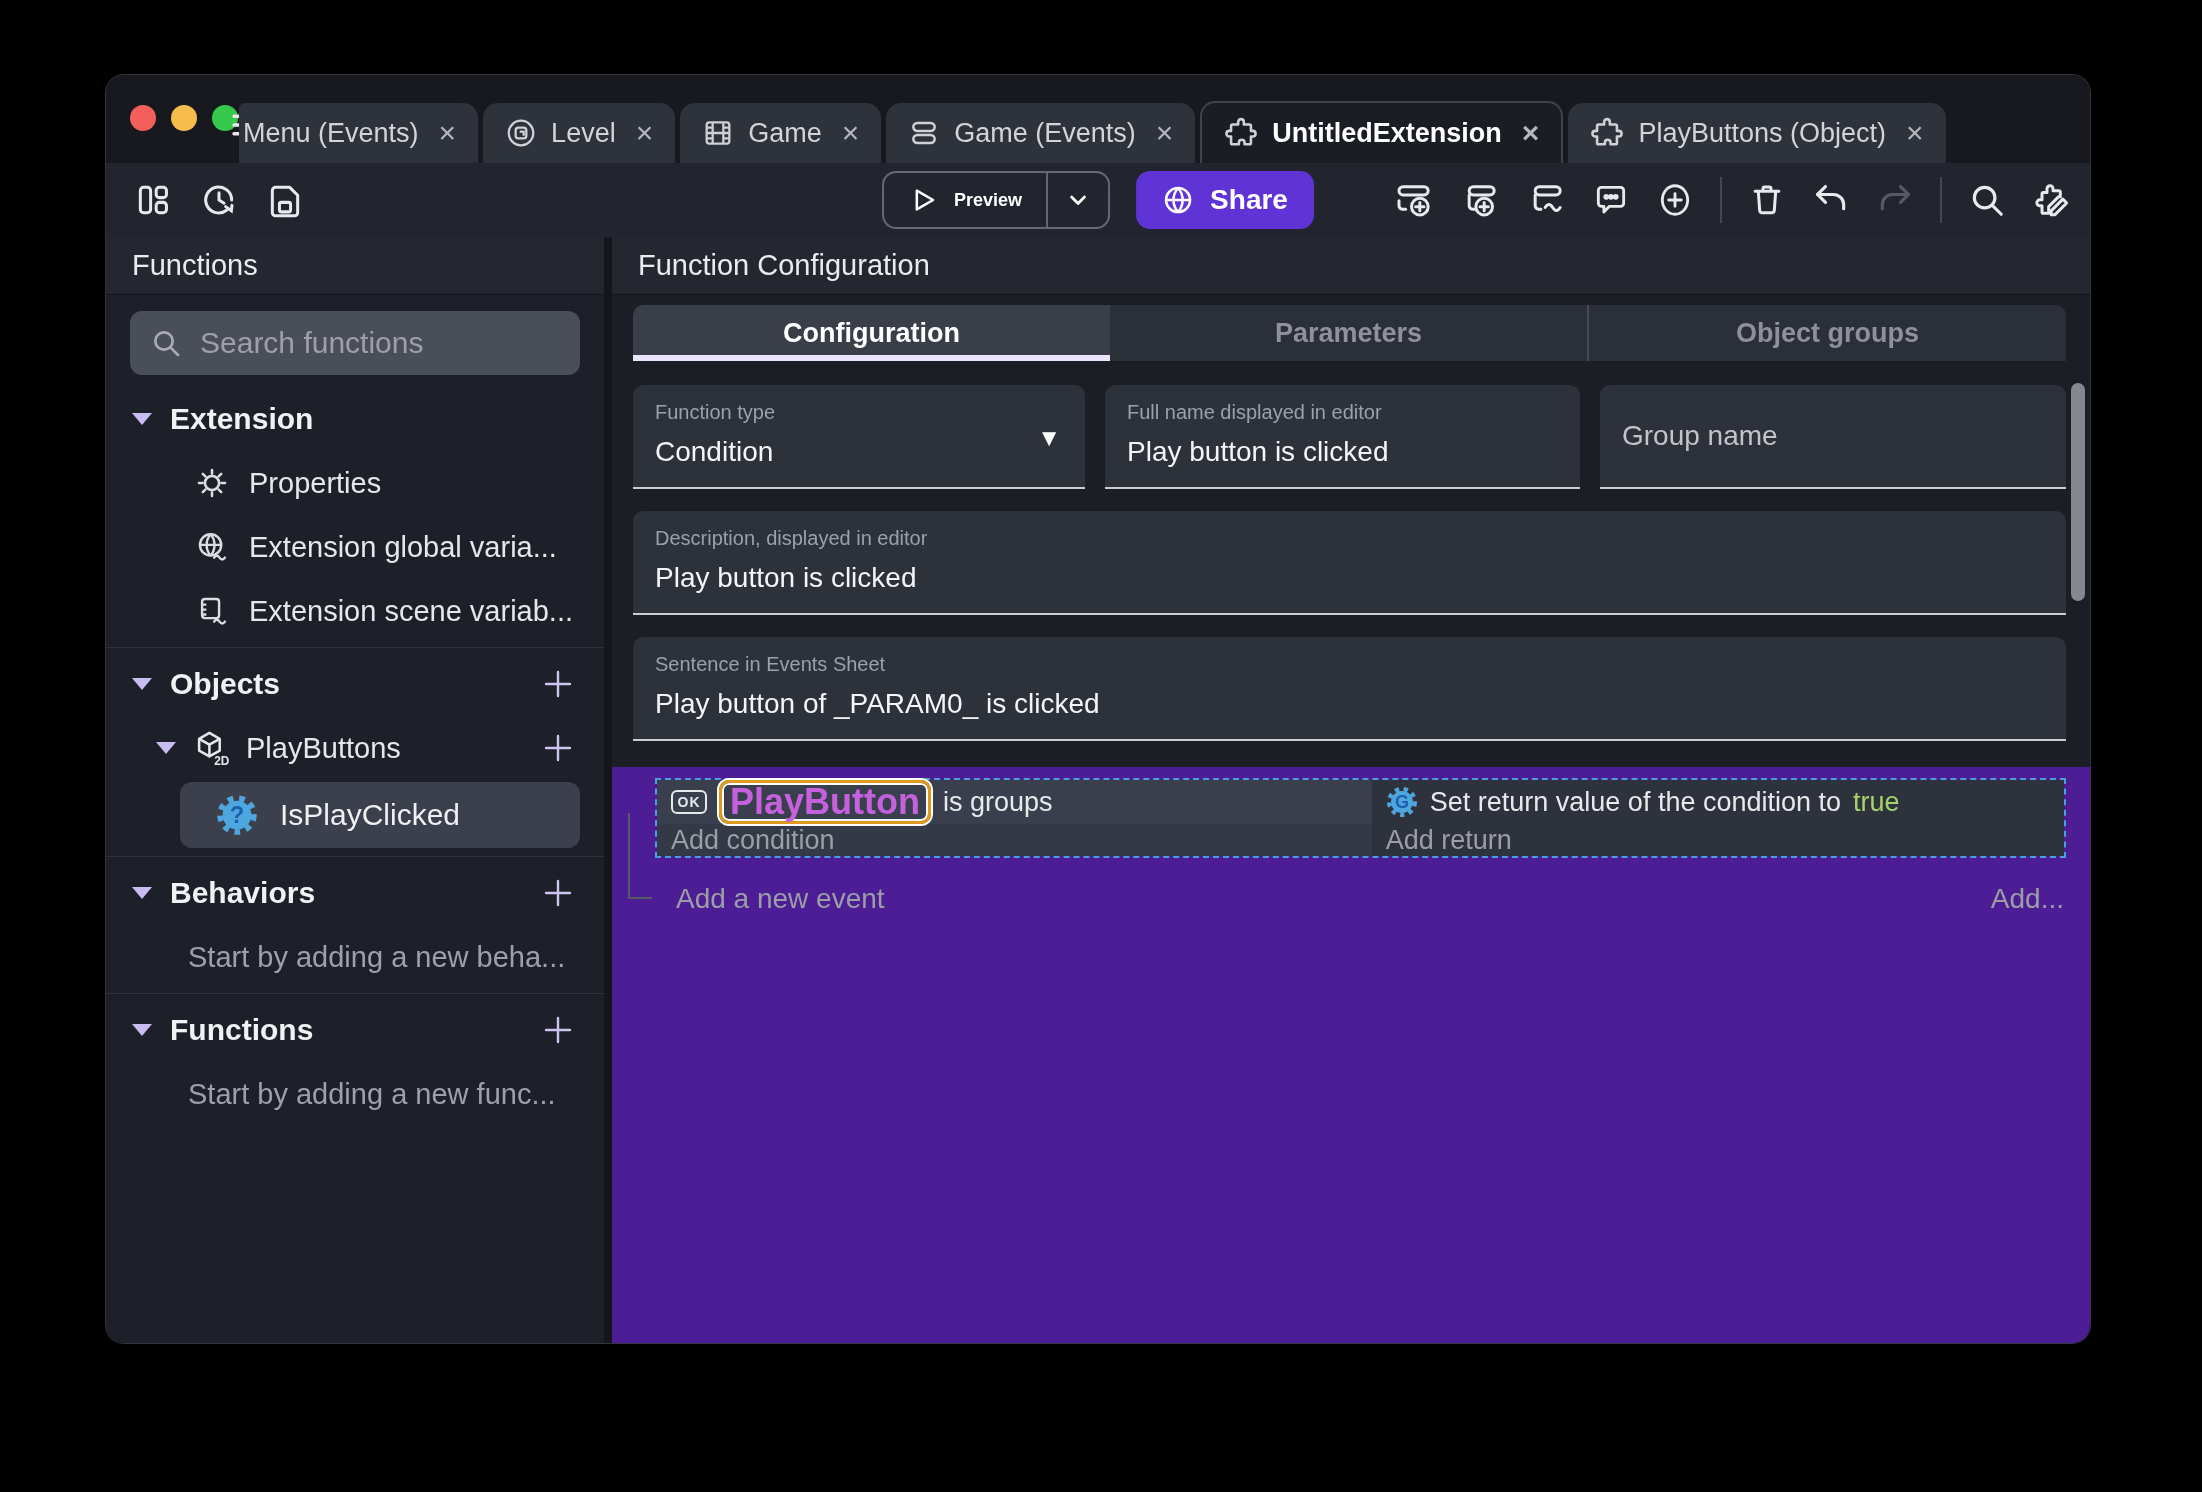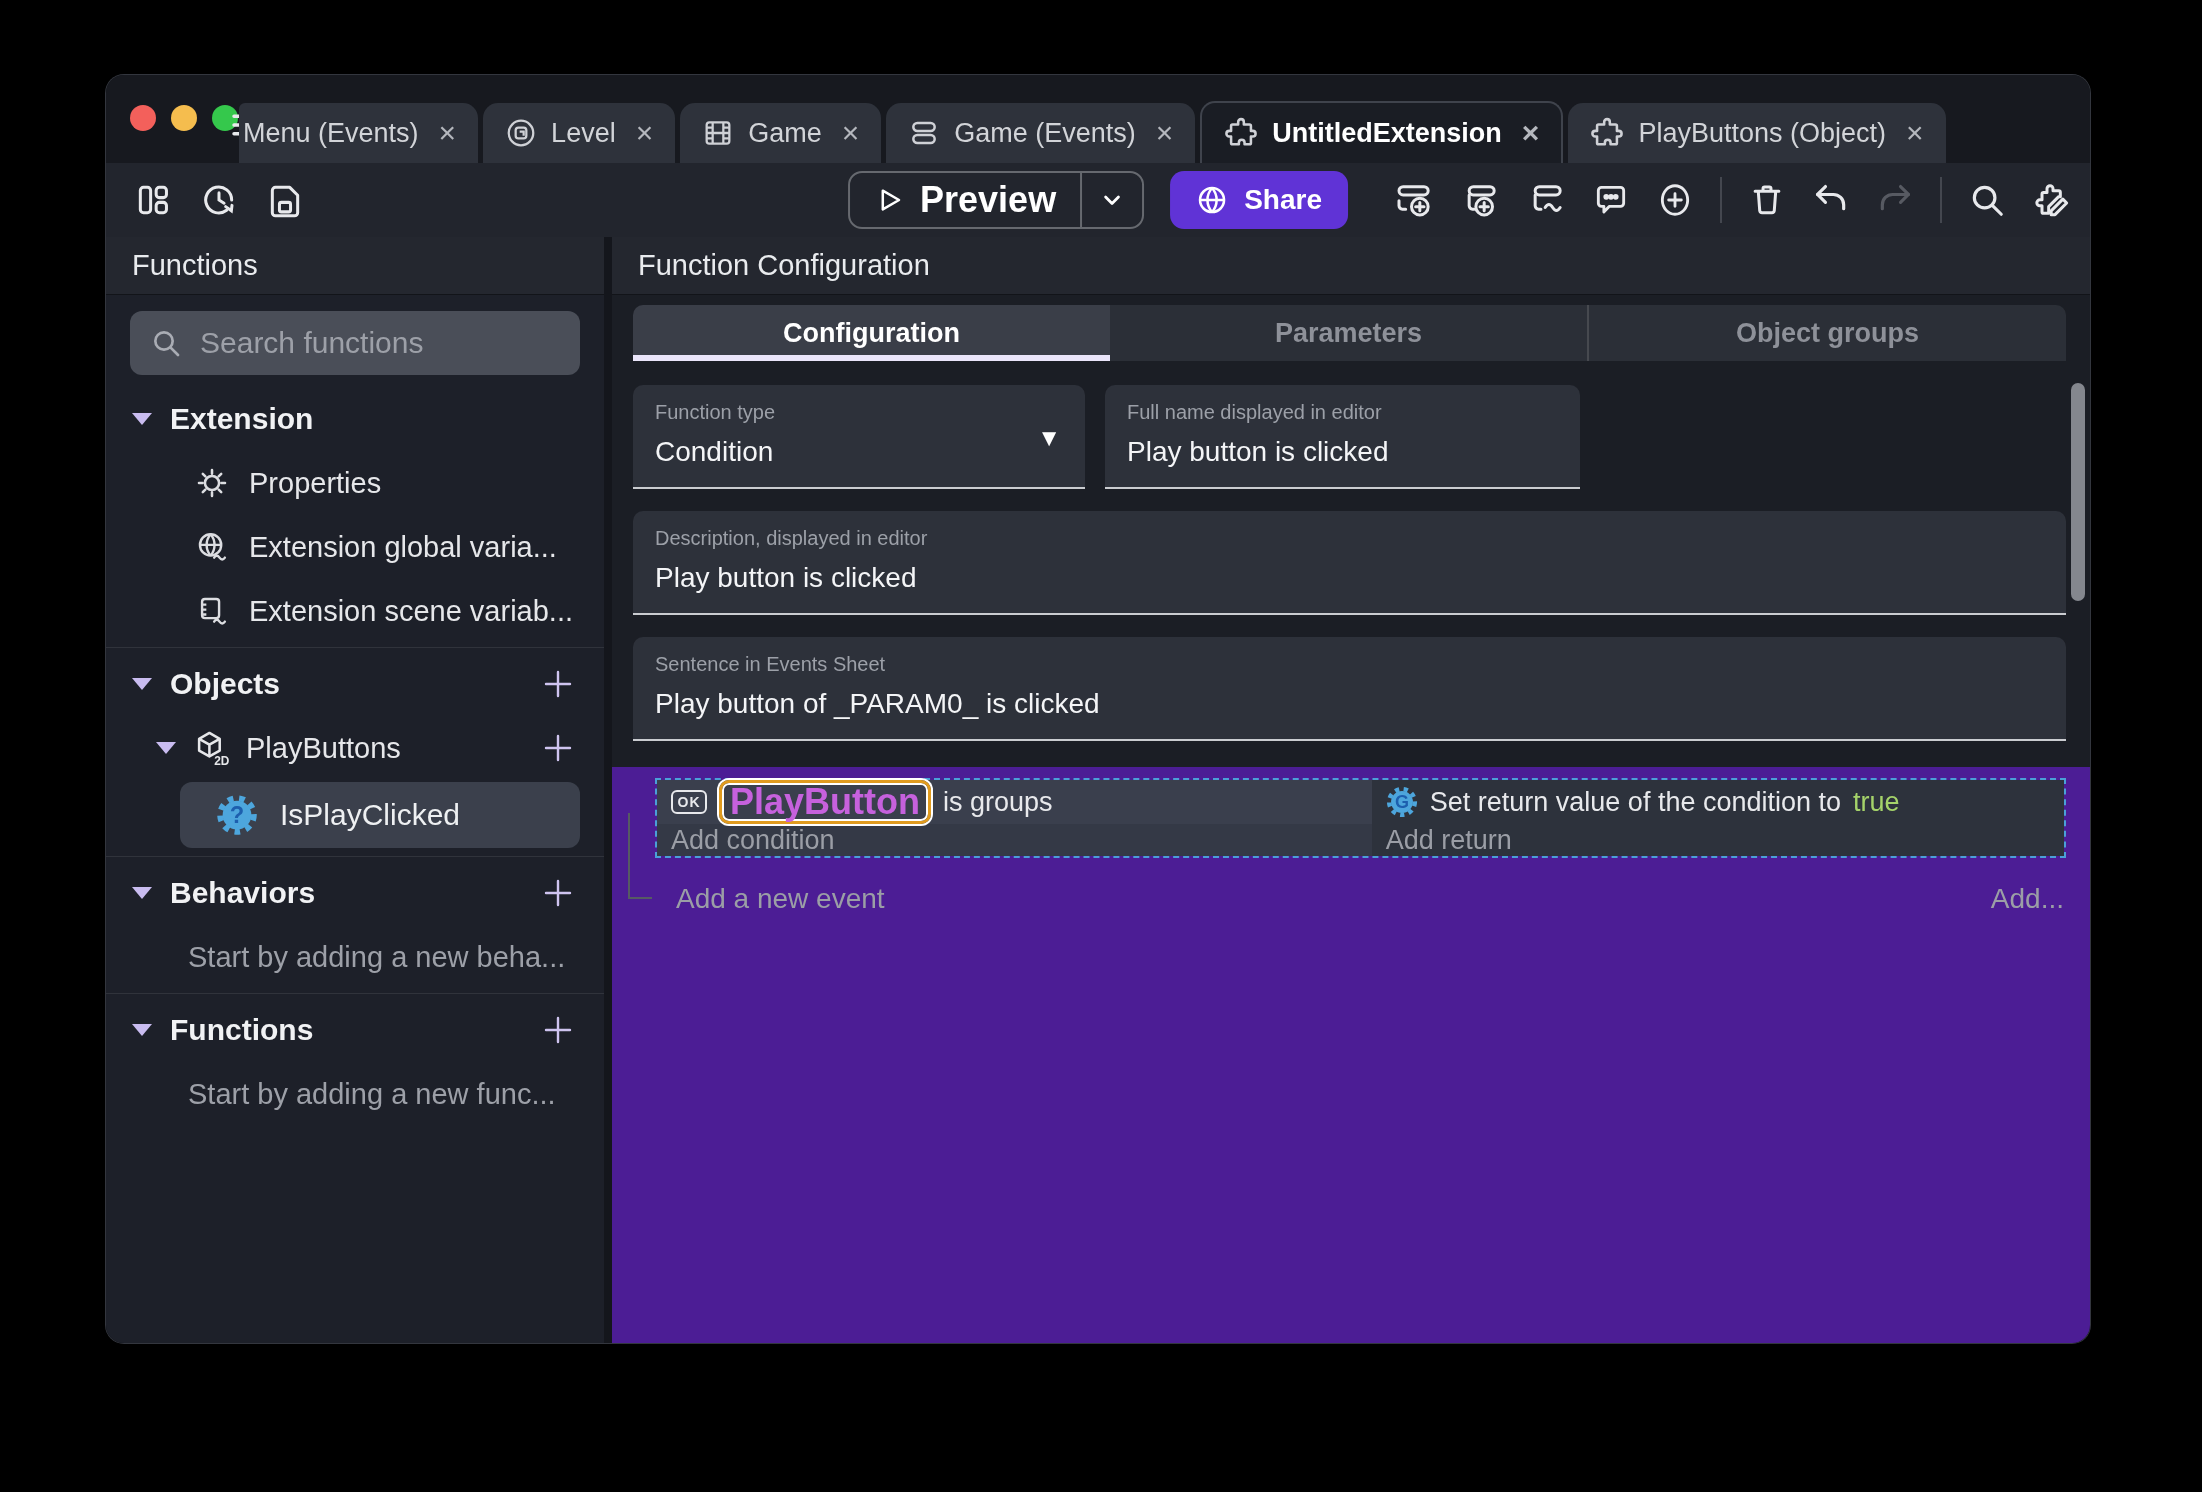--- a/index.html
+++ b/index.html
@@ -21,21 +21,21 @@
   .tab .tclose{margin-left:20px;font-size:30px;color:#b4b7bd;line-height:1;}
   .tab.active{background:#1a1d24;border:2px solid #3f434c;border-bottom:none;color:#fff;font-weight:bold;height:62px;}
   
   .toolbar{height:74px;background:#22252d;position:relative;display:flex;align-items:center;
            padding:0 18px 0 28px;flex:0 0 auto;color:#e8e9ec;}
   .tb-group{display:flex;align-items:center;gap:28px;}
   .tb-right{margin-left:auto;display:flex;align-items:center;gap:26px;}
   .tb-div{width:2px;height:46px;background:#44474f;}
   .tb-center{position:absolute;left:50%;top:50%;transform:translate(-50%,-50%);display:flex;gap:26px;align-items:center;}
   .btn-preview{display:flex;align-items:center;height:58px;border:2px solid #66696f;border-radius:14px;color:#fff;}
-  .btn-preview .pmain{display:flex;align-items:center;gap:16px;padding:0 24px;font-size:36px;font-weight:bold;}
+  .btn-preview .pmain{display:flex;align-items:center;gap:16px;padding:0 24px;font-size:18px;font-weight:bold;}
   .btn-preview .pdiv{width:2px;height:58px;background:#66696f;}
   .btn-preview .parrow{padding:0 16px;display:flex;align-items:center;}
   .btn-share{display:flex;align-items:center;gap:16px;height:58px;background:#6033d6;border-radius:14px;
              padding:0 26px;color:#fff;font-size:28px;font-weight:bold;}
   .dim{color:#575a62;}
   
   .body{flex:1;display:flex;min-height:0;background:#14161c;}
   .sidebar{width:498px;background:#1d2029;display:flex;flex-direction:column;margin-right:8px;}
   .panel-header{height:58px;background:#24272f;display:flex;align-items:center;padding-left:26px;
                 font-size:29px;color:#e9ebee;border-bottom:1px solid #121419;flex:0 0 auto;}
@@ -418,20 +418,23 @@
         <div class="frow">
           <div class="field f1">
             <div class="flabel">Function type</div>
             <div class="fvalue">Condition</div>
             <span class="fdrop">▼</span>
           </div>
           <div class="field f2">
             <div class="flabel">Full name displayed in editor</div>
             <div class="fvalue">Play button is clicked</div>
           </div>
+          <div class="field f3">
+            <span class="fph">Group name</span>
+          </div>
         </div>
 
         <div class="field wide">
           <div class="flabel">Description, displayed in editor</div>
           <div class="fvalue">Play button is clicked</div>
         </div>
 
         <div class="field wide">
           <div class="flabel">Sentence in Events Sheet</div>
           <div class="fvalue">Play button of _PARAM0_ is clicked</div>

